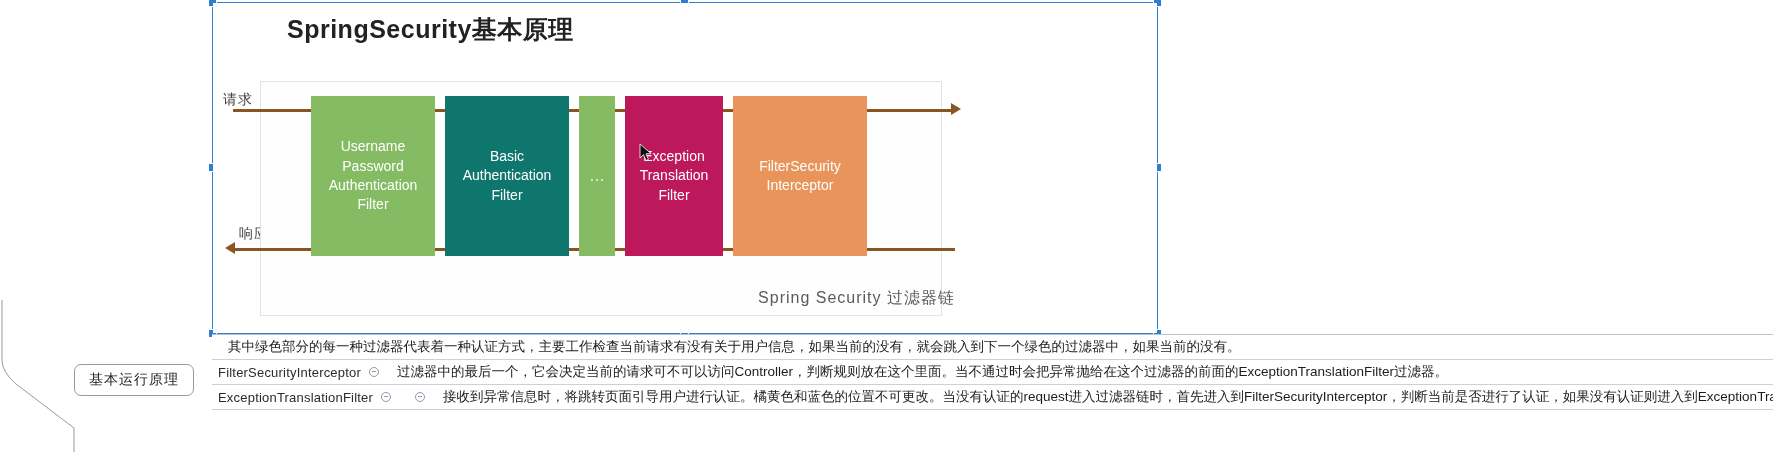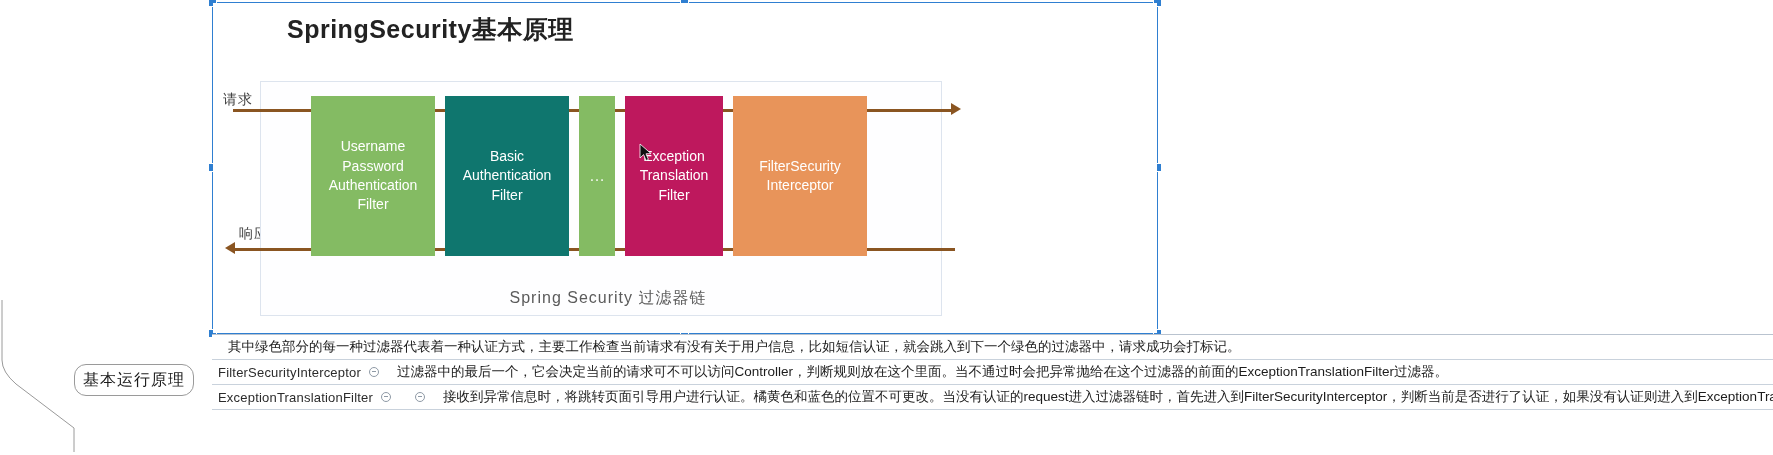--- a/index.html
+++ b/index.html
@@ -9,24 +9,24 @@
     background:#ffffff;
     font-family:"Liberation Sans","DejaVu Sans",sans-serif;
     overflow:hidden;
     position:relative;
   }
 
   
   #mindmap-node{
     position:absolute;left:74px;top:364px;
     width:120px;height:32px;
-    border:1px solid #9a9a9a;border-radius:12px;
+    border:1px solid #9a9a9a;border-radius:7px;
     background:#ffffff;
     display:flex;align-items:center;justify-content:center;
-    font-size:16px;color:#1a1a1a;letter-spacing:1px;
+    font-size:14px;color:#1a1a1a;letter-spacing:1px;
     box-sizing:border-box;
   }
   #mindmap-branch{position:absolute;left:0;top:300px;width:90px;height:155px;pointer-events:none;}
 
   
   #image-selection{
     position:absolute;left:212px;top:2px;
     width:946px;height:332px;
     border:1px solid #2f7fd1;
     box-sizing:border-box;
@@ -56,22 +56,22 @@
 
   
   #chain-box{
     position:absolute;left:47px;top:78px;
     width:682px;height:235px;
     border:1px solid #dde4ee;
     background:#fefeff;
     box-sizing:border-box;
   }
   #chain-caption{
-    position:absolute;left:54px;top:285px;width:682px;
-    text-align:center;font-size:16px;color:#5b5b5b;
+    position:absolute;left:60px;top:285px;width:682px;
+    text-align:right;font-size:16px;color:#5b5b5b;
     letter-spacing:1px;
   }
 
   
   .flow-label{
     position:absolute;font-size:14px;color:#3f3f3f;letter-spacing:1px;
   }
   #label-request{left:10px;top:88px;}
   #label-response{left:10px;top:222px;padding-left:16px;}
 
@@ -201,21 +201,21 @@
   <div id="chain-caption">Spring Security 过滤器链</div>
 
 
   <svg id="cursor" viewBox="0 0 14 20">
     <path d="M1 1 L1 15 L4.6 11.6 L7 17.5 L9.4 16.4 L7 10.8 L12 10.6 Z" fill="#101010" stroke="#ffffff" stroke-width="0.8"></path>
   </svg>
 </div>
 
 <div id="notes">
     <div class="note-row plain">
-      <span class="note-text">其中绿色部分的每一种过滤器代表着一种认证方式，主要工作检查当前请求有没有关于用户信息，比如短信认证，就会跳入到下一个绿色的过滤器中，请求成功会打标记。</span>
+      <span class="note-text">其中绿色部分的每一种过滤器代表着一种认证方式，主要工作检查当前请求有没有关于用户信息，如果当前的没有，就会跳入到下一个绿色的过滤器中，如果当前的没有。</span>
     </div>
     <div class="note-row">
       <span class="note-key">FilterSecurityInterceptor</span>
       <span class="ring"></span>
       <span class="note-text">过滤器中的最后一个，它会决定当前的请求可不可以访问Controller，判断规则放在这个里面。当不通过时会把异常抛给在这个过滤器的前面的ExceptionTranslationFilter过滤器。</span>
     </div>
     <div class="note-row">
       <span class="note-key">ExceptionTranslationFilter</span>
       <span class="ring"></span>
       <span class="ring second"></span>

